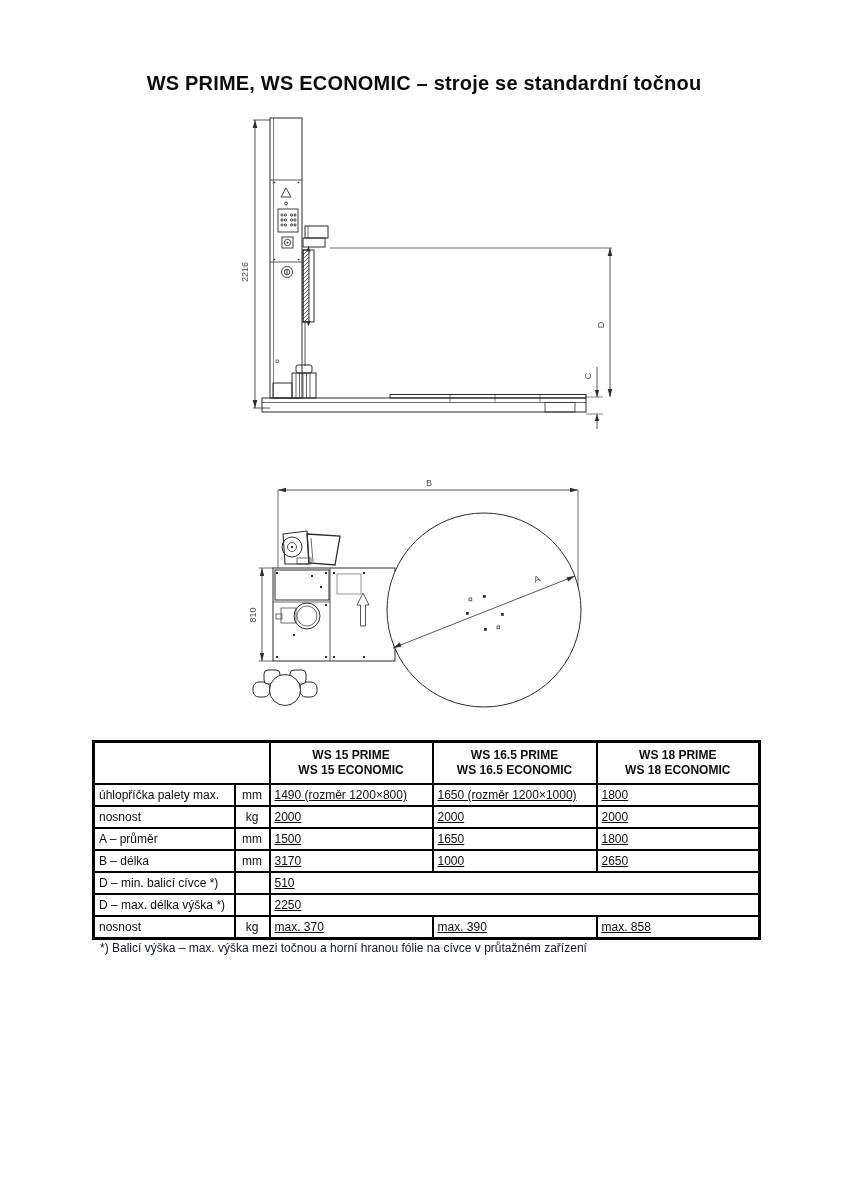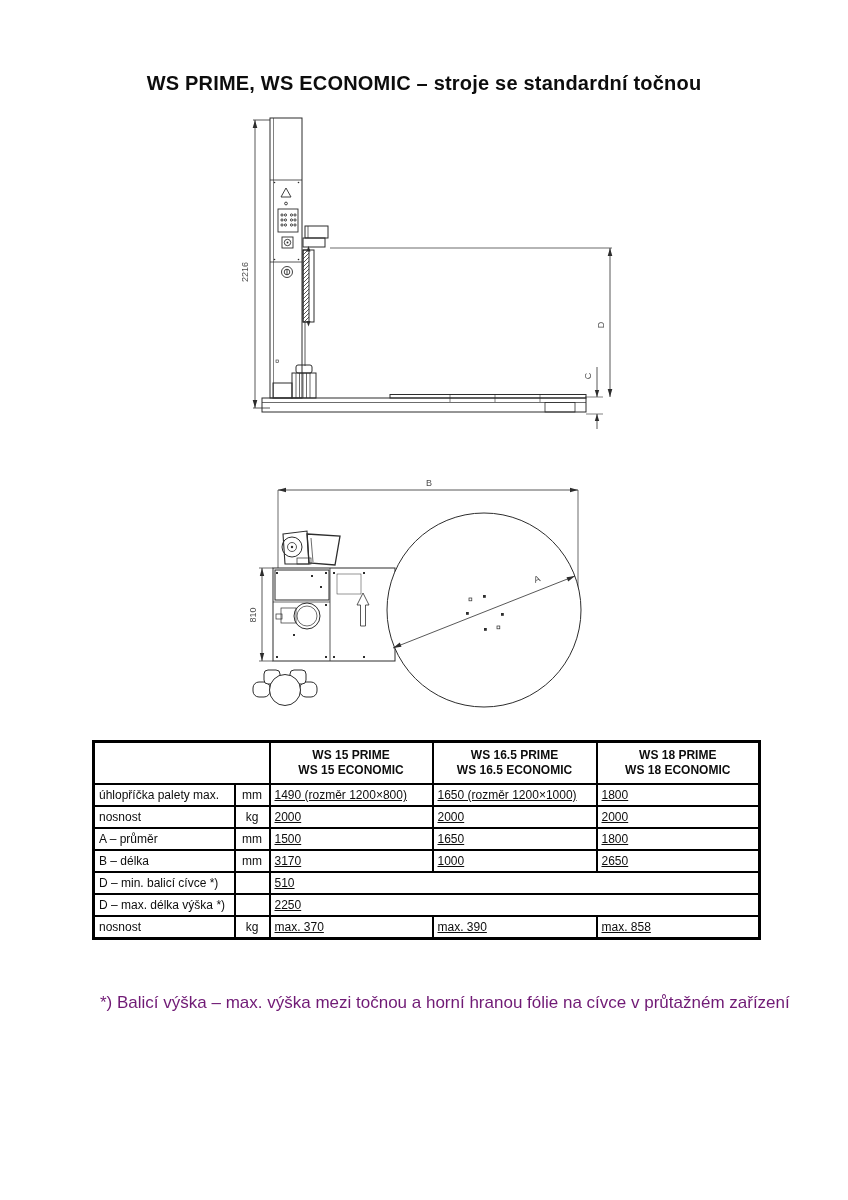--- a/index.html
+++ b/index.html
@@ -28,21 +28,21 @@
   .spec-table{border:3px solid #000;}
   .spec-table th{
     font-weight:bold;text-align:center;vertical-align:middle;
     white-space:pre-line;height:38px;line-height:1.25;padding:1px 2px;
   }
   .spec-table td{height:18px;padding:1px 4px;vertical-align:middle;}
   .spec-table td.lbl{text-align:left;}
   .spec-table td.unit{text-align:center;padding:0 1px;}
   .spec-table td.val{text-align:left;text-decoration:underline;}
   .footnote{
-    position:absolute;left:100px;top:993px;font-size:17px;color:#701a75;
+    position:absolute;left:100px;top:941px;font-size:12px;color:#0f172a;
   }
 </style>
 </head>
 <body>
 
 <div class="page">
 
   <div class="title">WS PRIME, WS ECONOMIC – stroje se standardní točnou</div>
 
   <svg id="side-view" class="drawing" width="400" height="326" viewBox="0 0 400 326">

